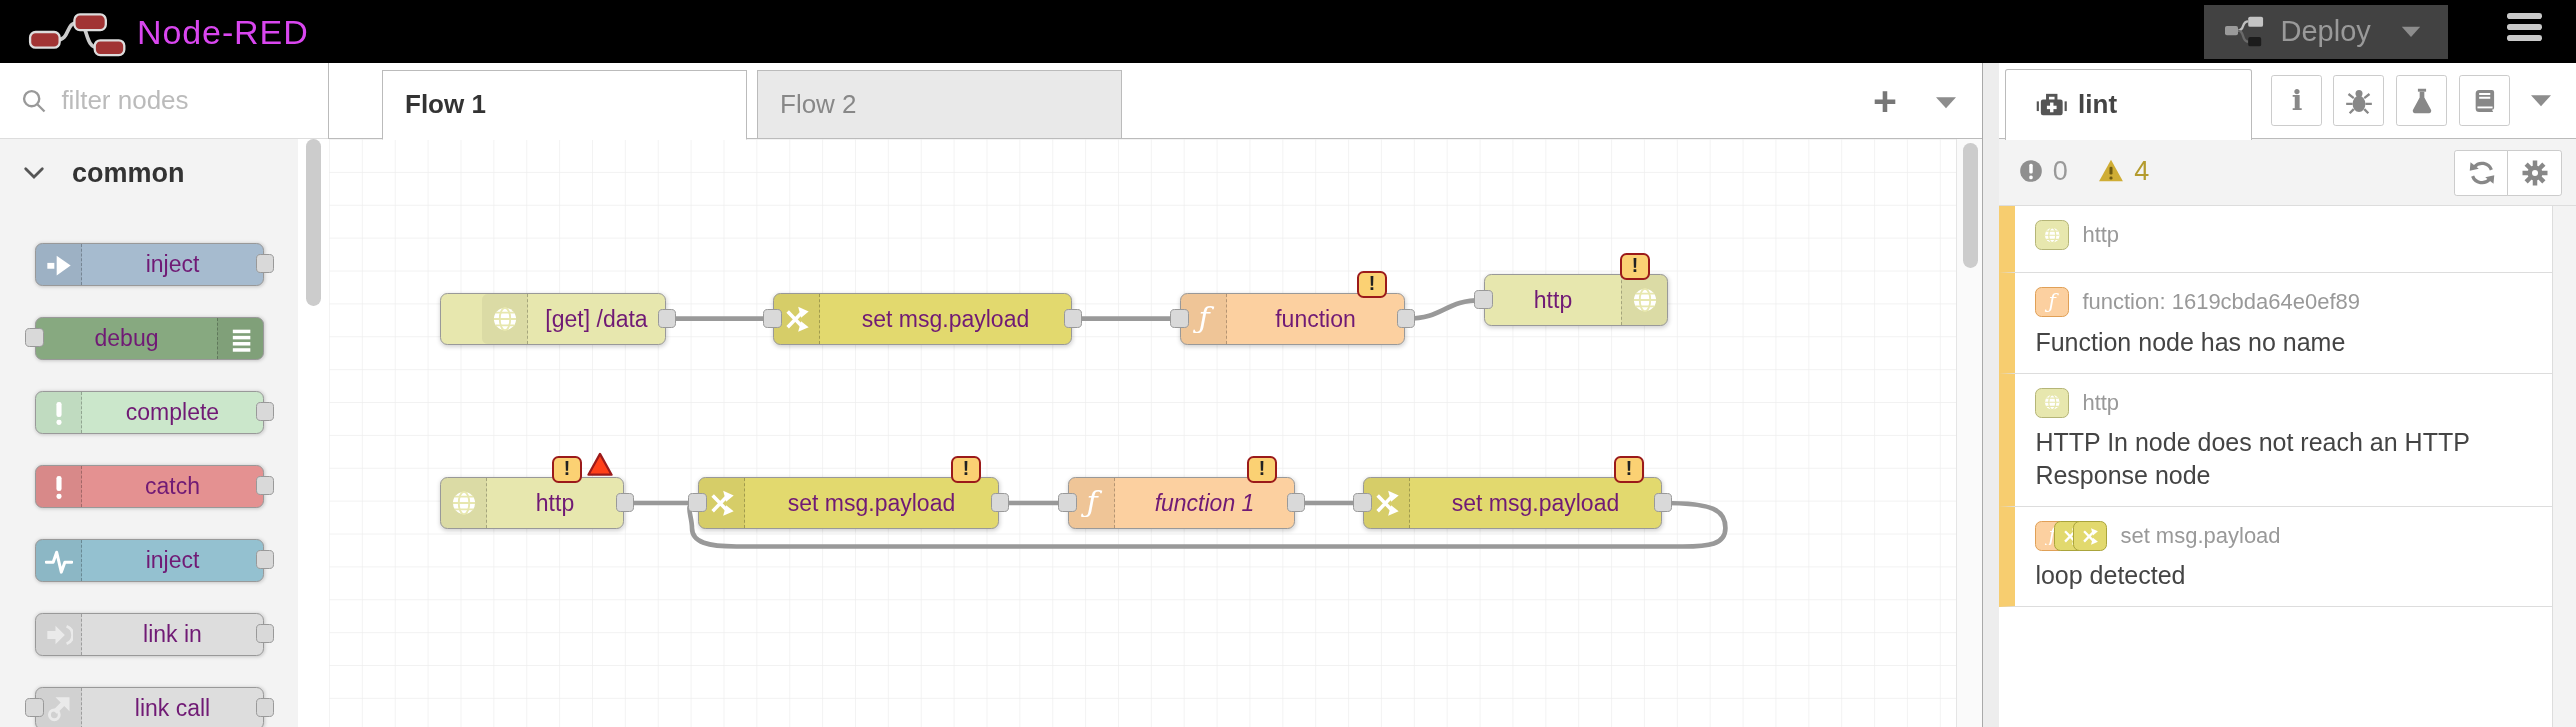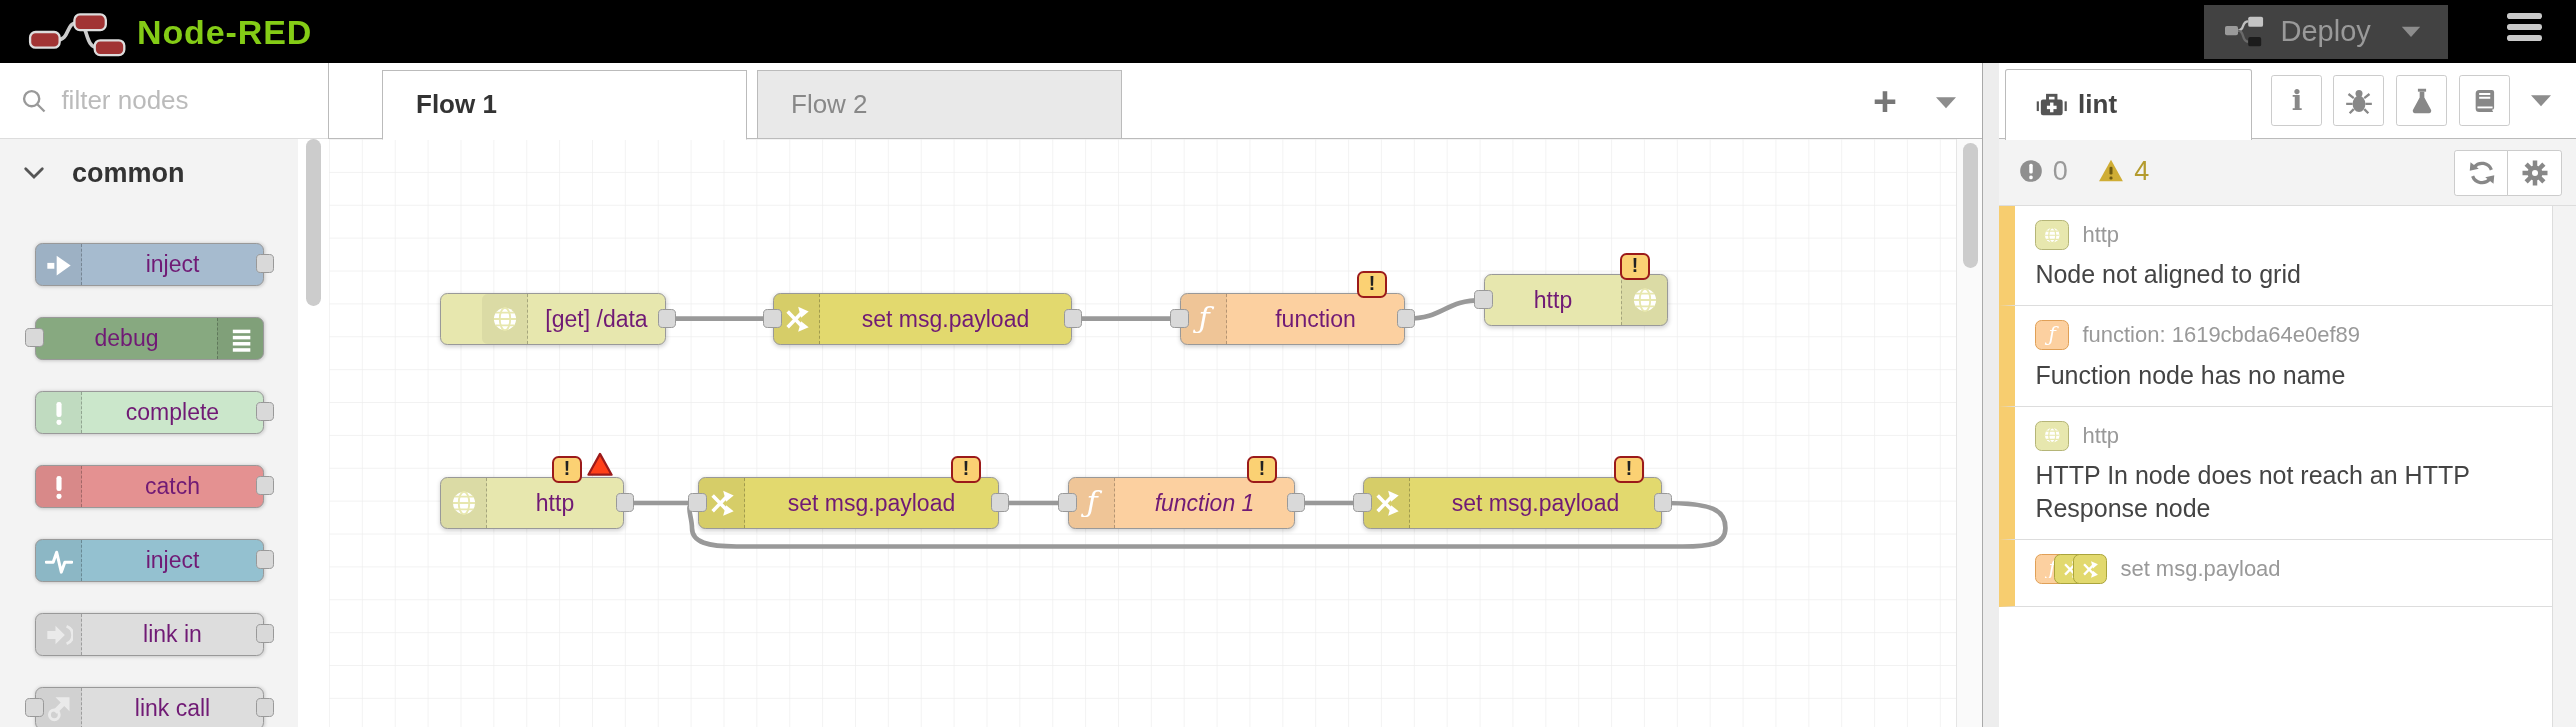--- a/index.html
+++ b/index.html
@@ -2,21 +2,21 @@
 <html style="font-size:15px"><head>
 <meta charset="utf-8">
 <style>
   * { margin:0; padding:0; box-sizing:border-box; }
   html,body { width:2576px; height:728px; overflow:hidden; font-family:"Liberation Sans", sans-serif; background:#fff; }
   #app { position:relative; width:2576px; height:728px; }
 
   
   #header { position:absolute; left:0; top:0; width:2576px; height:63px; background:#000; }
   #logo { position:absolute; left:18.5px; top:6.5px; width:109px; height:50px; }
-  #app-title { position:absolute; left:137px; top:13px; font-size:34px; color:#84cc16; letter-spacing:0.9px;font-weight:bold; }
+  #app-title { position:absolute; left:137px; top:13px; font-size:34px; color:#d946ef; letter-spacing:0.9px; }
   #deploy-btn { position:absolute; left:2204px; top:4.6px; width:244px; height:54px; background:#424242; border-radius:0; display:flex; align-items:center; cursor:pointer; }
   #deploy-btn .dicon { margin-left:18.5px; }
   #deploy-label { color:#9a9a9a; font-size:29px; margin-left:15px; }
   #deploy-chev { margin-left:28px; }
   #hamburger { position:absolute; left:2507px; top:13px; width:37px; height:37px; cursor:pointer; }
   #hamburger div { width:35px; height:5.6px; background:#c9c9c9; border-radius:2.8px; margin-bottom:5.6px; }
 
   
   #palette { position:absolute; left:0; top:63px; width:329px; height:665px; background:#f3f3f3; border-right:0.9px solid #bbb; }
   #palette-search { position:absolute; left:0; top:0; width:100%; height:76px; background:#fff; border-bottom:0.9px solid #ddd; display:flex; align-items:center; }
@@ -35,21 +35,21 @@
   .nicon.left  { border-right:0.9px dashed rgba(0,0,0,0.25); border-radius:5.6px 0 0 5.6px; }
   .nicon.right { border-left:0.9px dashed rgba(0,0,0,0.25); border-radius:0 5.6px 5.6px 0; }
   .nlabel { flex:1; display:flex; align-items:center; justify-content:center; font-size:23px; color:#701a75; white-space:nowrap; }
   .port { position:absolute; width:18.5px; height:18.5px; background:#d9d9d9; border:1.9px solid #999; border-radius:4.6px; cursor:crosshair; }
   .port.in  { left:-11px; }
   .port.out { right:-11px; }
 
   
   #workspace { position:absolute; left:329px; top:63px; width:1653px; height:665px; background:#fff; }
   #tabbar { position:absolute; left:0; top:0; width:100%; height:76px; background:#fff; border-bottom:0.9px solid #bbb; }
-  .flow-tab { position:absolute; top:6.5px; height:69px; border:0.9px solid #bbb; display:flex; align-items:center; padding-left:33px; font-size:26px; cursor:pointer; }
+  .flow-tab { position:absolute; top:6.5px; height:69px; border:0.9px solid #bbb; display:flex; align-items:center; padding-left:22px; font-size:26px; cursor:pointer; }
   .flow-tab.active { background:#fff; font-weight:bold; color:#333; border-bottom:0.9px solid #fff; z-index:3; height:70px; }
   .flow-tab.inactive { background:#e9e9e9; color:#888; }
   #tab-add { position:absolute; left:1530px; top:16.7px; width:52px; height:44px; border:none; background:none; color:#777; font-size:41px; font-weight:bold; cursor:pointer; line-height:41px; }
   #tab-list-chev { position:absolute; left:1604px; top:30px; cursor:pointer; }
   #canvas { position:absolute; left:0; top:76px; width:1627px; height:589px; overflow:hidden; }
   #canvas svg.cv { position:absolute; left:0; top:0; }
   .cv-node { position:absolute; border:1.9px solid #999; border-radius:7.4px; box-shadow:0.9px 1.9px 4.6px rgba(0,0,0,0.18); display:flex; }
   .cv-node .nlabel { font-size:23px; }
   .badge-warn { position:absolute; width:30px; height:27px; background:#fbd173; border:2.8px solid #9b1a1a; border-radius:6.5px; color:#222; font-weight:bold; font-size:19.4px; text-align:center; line-height:21px; z-index:5; }
   .badge-err { position:absolute; z-index:5; }
@@ -451,21 +451,20 @@
               <svg width="18.5" height="18.5" viewBox="0 0 24 24" xmlns="http://www.w3.org/2000/svg">
       <circle cx="12" cy="12" r="9.5" fill="#fff"></circle>
       <g stroke="#e7e7ae" stroke-width="1.6" fill="none">
         <ellipse cx="12" cy="12" rx="4.5" ry="9.5"></ellipse>
                   <path d="M2.5,12 h19 M4.2,6.5 h15.6 M4.2,17.5 h15.6"></path>
       </g>
               </svg>
             </span>
       <span class="issue-label">http</span>
           </div>
-    <div class="issue-msg">Node not aligned to grid</div>
         </div>
         <div class="issue">
           <div class="issue-head">
             <span class="mini-node" style="background:#fcd0a0; border-color:#e0a057;">
               <svg width="18.5" height="18.5" viewBox="0 0 24 24" xmlns="http://www.w3.org/2000/svg">
       <text x="12" y="19.5" font-size="26" font-style="italic" font-family="DejaVu Serif, serif" fill="#fff" text-anchor="middle">ƒ</text>
               </svg>
             </span>
       <span class="issue-label">function: 1619cbda64e0ef89</span>
           </div>
@@ -502,18 +501,19 @@
             </span>
             <span class="mini-node" style="background:#e2d96e; border-color:#aaa43c;">
               <svg width="18.5" height="18.5" viewBox="0 0 24 24" xmlns="http://www.w3.org/2000/svg">
       <path d="M4,5.5 L17,19 M4,19 L17,5.5" stroke="#fff" stroke-width="3" fill="none"></path>
       <polygon points="13,1.5 22,5.5 15.5,11" fill="#fff"></polygon>
       <polygon points="15.5,14 22,19 13,23" fill="#fff"></polygon>
               </svg>
             </span>
       <span class="issue-label">set msg.payload</span>
           </div>
+    <div class="issue-msg">loop detected</div>
         </div>
       </div>
     <div id="sb-gutter"></div>
   </div>
 </div>
 
 
 </body></html>

